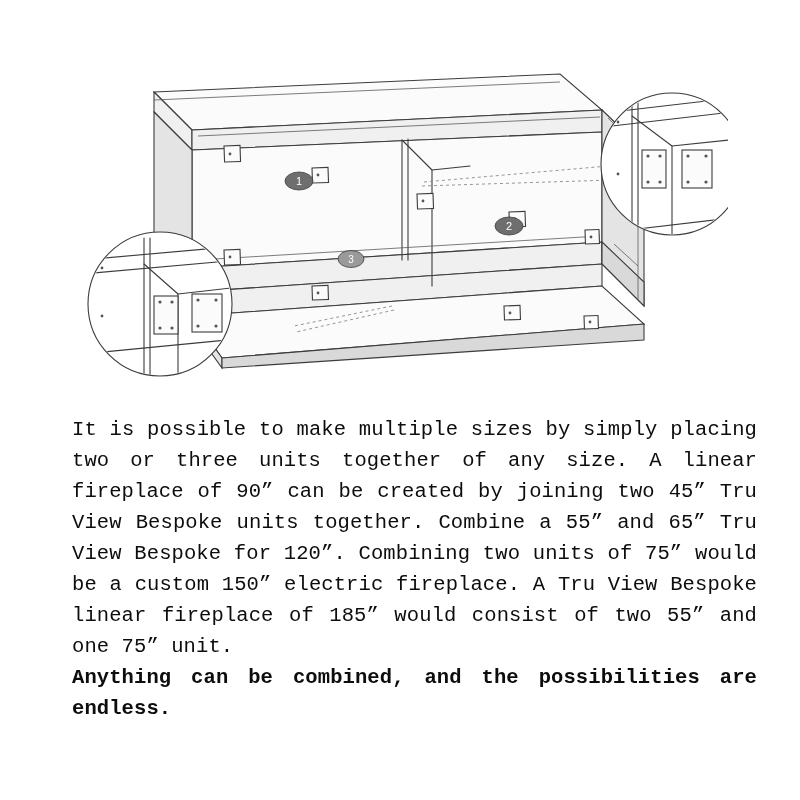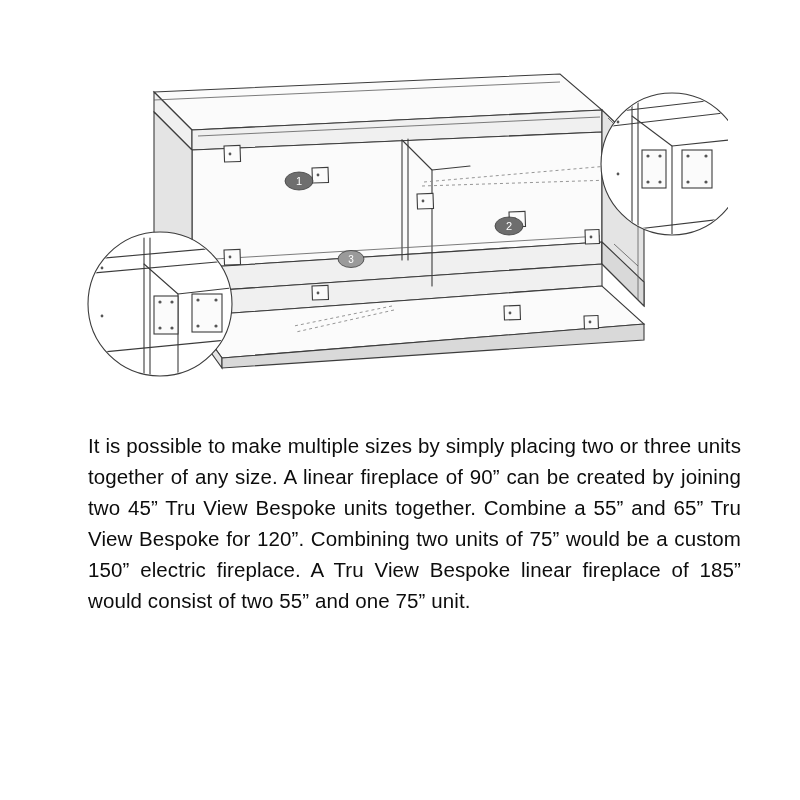--- a/index.html
+++ b/index.html
@@ -37,27 +37,27 @@
   }
 
   
   .body-text {
     position: absolute;
     left: 72px;
     top: 414px;
     width: 685px;
   }
   .para {
-    font-family: Liberation Sans, sans-serif;
+    font-family: Liberation Mono, monospace;
     font-size: 20.5px;
     line-height: 31px;
     text-align: justify;
     text-justify: inter-word;
     color: #0d0d0d;
-    margin: 16px;
+    margin: 0;
     letter-spacing: 0.1px;
   }
   .para-bold {
     font-weight: bold;
     margin-top: 0px;
   }
 </style>
 </head>
 <body>
 
@@ -209,15 +209,16 @@
       </g>
       <g>
         <ellipse cx="279" cy="205" rx="13" ry="8.5" fill="#9a9a9a" stroke="#3c3c3c" stroke-width="0.8"></ellipse>
         <text x="279" y="209" font-family="Liberation Sans, sans-serif" font-size="10" fill="#ffffff" text-anchor="middle">3</text>
       </g>
     </svg>
   </div>
 
   <div class="body-text">
     <p class="para">It is possible to make multiple sizes by simply placing two or three units together of any size. A linear fireplace of 90” can be created by joining two 45” Tru View Bespoke units together. Combine a 55” and 65” Tru View Bespoke for 120”. Combining two units of 75” would be a custom 150” electric fireplace. A Tru View Bespoke linear fireplace of 185” would consist of two 55” and one 75” unit.</p>
+    <p class="para para-bold">Anything can be combined, and the possibilities are endless.</p>
   </div>
 
 </div>
 
 </body></html>

